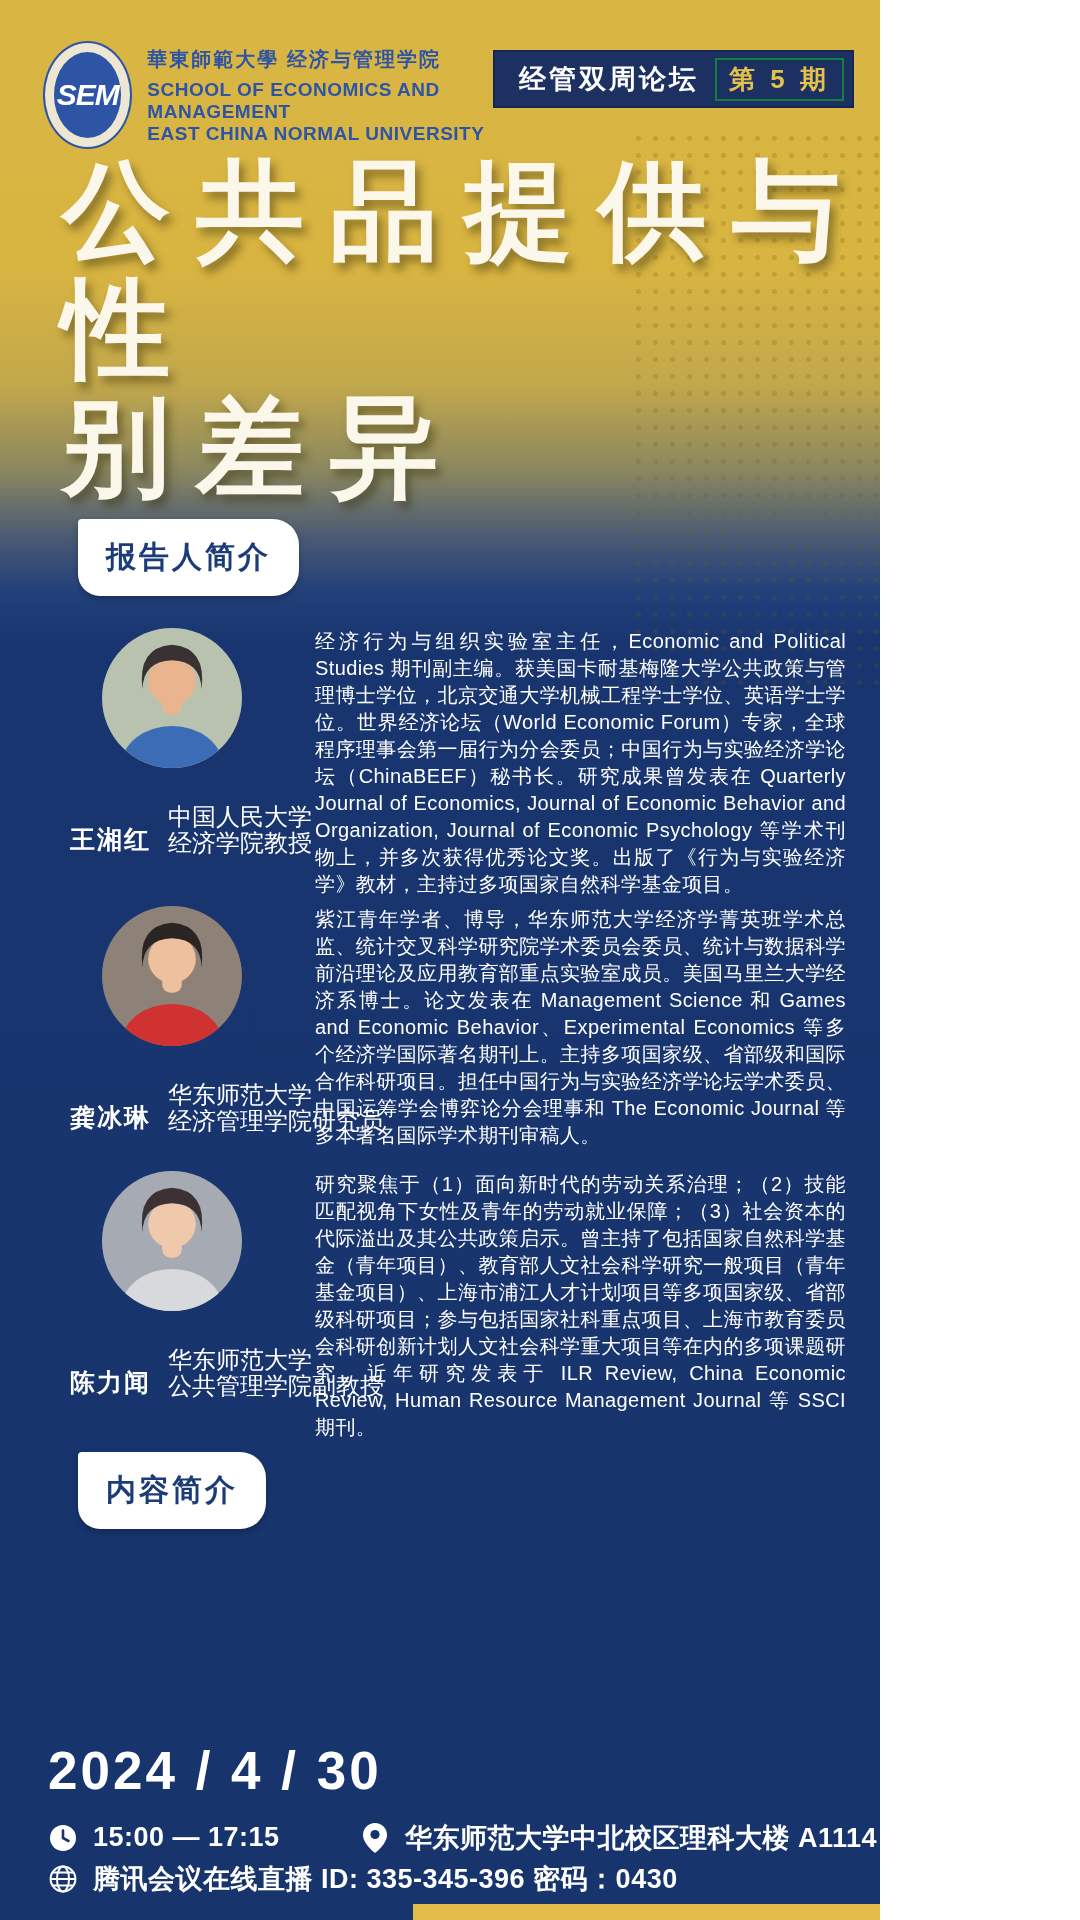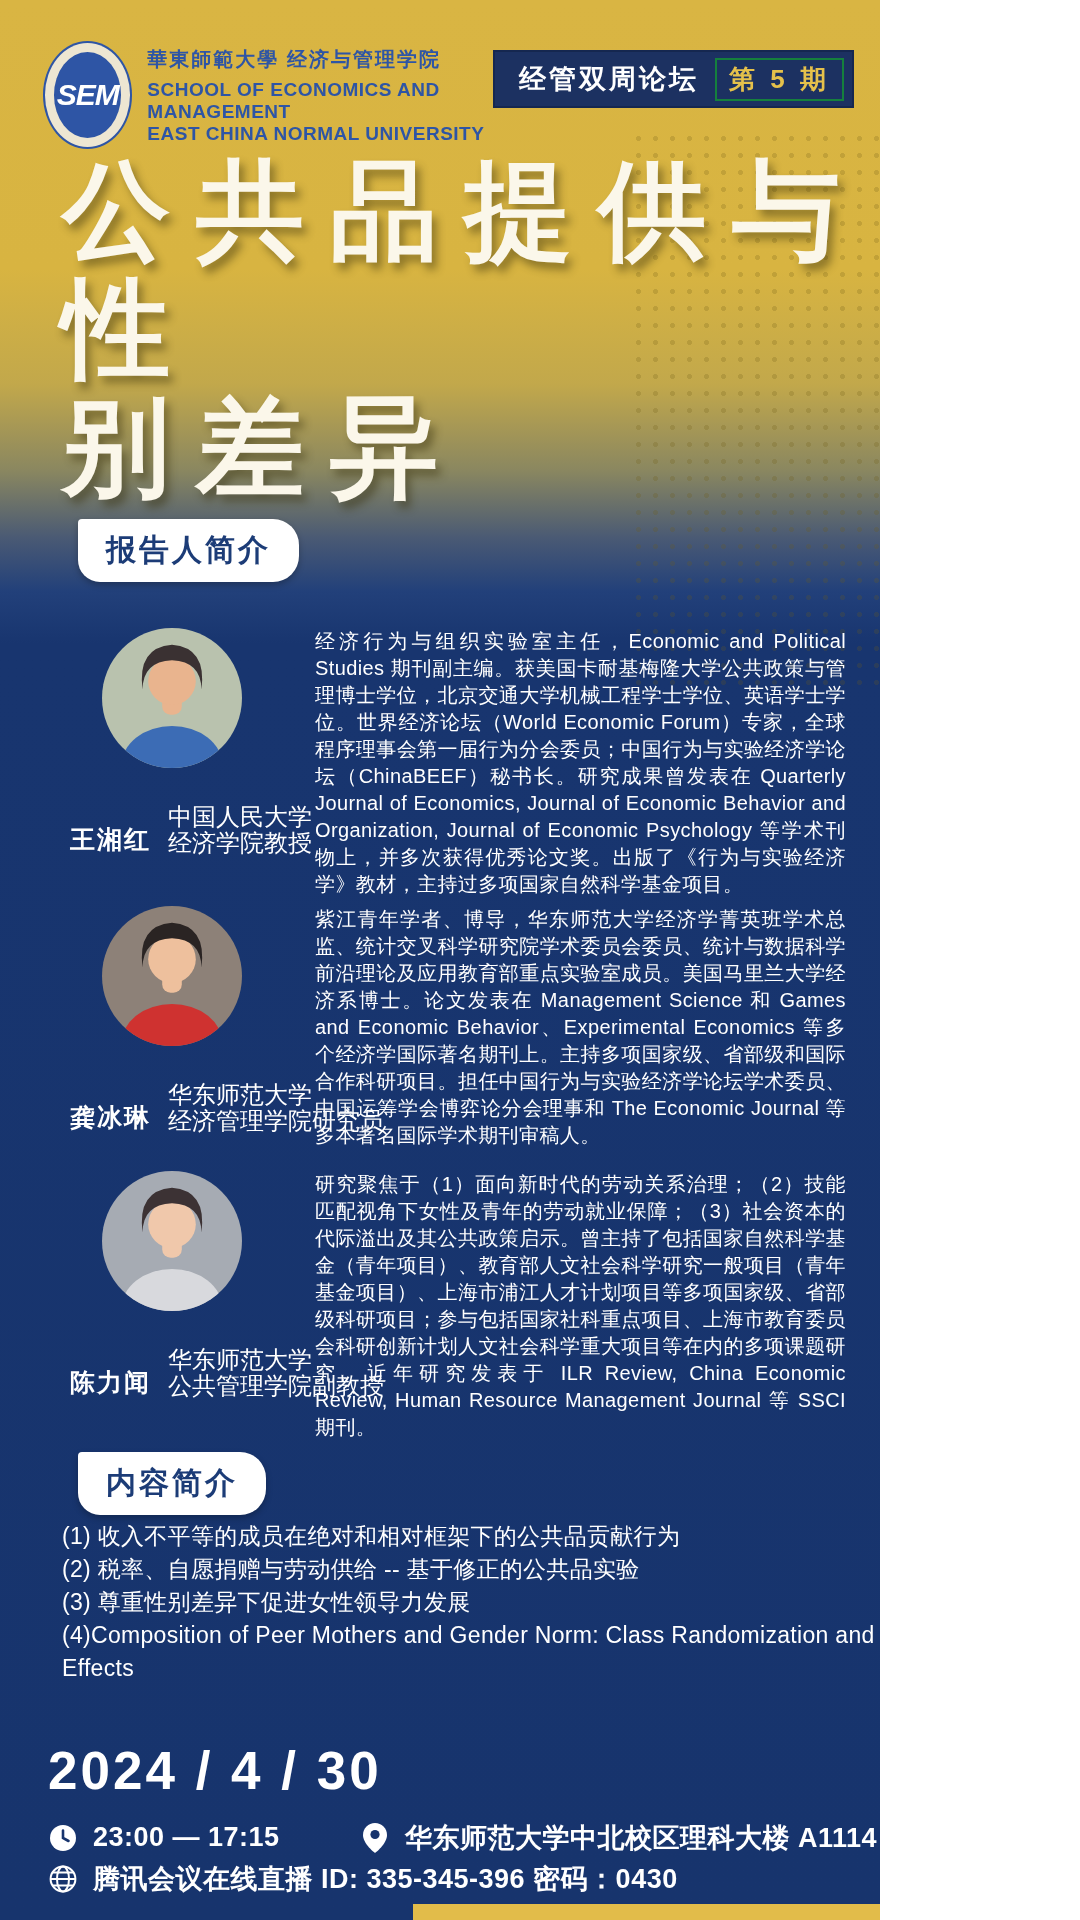--- a/index.html
+++ b/index.html
@@ -43,21 +43,21 @@
   
   .title{
     position:absolute;left:62px;top:152px;color:#FBF7EA;
     font-weight:900;font-size:108px;line-height:118px;letter-spacing:26px;
     text-shadow:5px 7px 9px rgba(50,45,10,0.45);
   }
   
   .section-badge{
     position:absolute;left:78px;background:#FFFFFF;color:#1C3C77;
     font-weight:bold;font-size:30px;letter-spacing:3px;
-    height:47px;display:inline-flex;align-items:center;padding:8px 28px;
+    height:47px;display:inline-flex;align-items:center;padding:15px 28px;
     border-radius:4px 26px 26px 22px;
     box-shadow:0 3px 6px rgba(0,0,0,0.25);
   }
   .badge-speakers{top:519px;}
   .badge-content{top:1452px;}
   
   .speaker{position:absolute;left:0;right:0;display:flex;padding:0 34px 0 62px;}
   .sp1{top:628px;} .sp2{top:906px;} .sp3{top:1171px;}
   .sp-left{width:253px;flex:none;}
   .photo{width:140px;height:140px;border-radius:50%;overflow:hidden;margin-left:40px;}
@@ -178,38 +178,32 @@
           <div>华东师范大学</div>
           <div>公共管理学院副教授</div>
         </div>
       </div>
     </div>
     <div class="sp-bio">研究聚焦于（1）面向新时代的劳动关系治理；（2）技能匹配视角下女性及青年的劳动就业保障；（3）社会资本的代际溢出及其公共政策启示。曾主持了包括国家自然科学基金（青年项目）、教育部人文社会科学研究一般项目（青年基金项目）、上海市浦江人才计划项目等多项国家级、省部级科研项目；参与包括国家社科重点项目、上海市教育委员会科研创新计划人文社会科学重大项目等在内的多项课题研究。近年研究发表于 ILR Review, China Economic Review, Human Resource Management Journal 等 SSCI 期刊。</div>
   </div>
 
   <div class="section-badge badge-content">内容简介</div>
 
-  <div class="content-list">
-    <div class="content-item">(1) 收入不平等的成员在绝对和相对框架下的公共品贡献行为</div>
-    <div class="content-item">(2) 税率、自愿捐赠与劳动供给 -- 基于修正的公共品实验</div>
-    <div class="content-item">(3) 尊重性别差异下促进女性领导力发展</div>
-    <div class="content-item">(4)Composition of Peer Mothers and Gender Norm: Class Randomization and Short-run Effects</div>
-  </div>
 
   <div class="event">
     <div class="date">2024 / 4 / 30</div>
     <div class="event-rows">
       <div class="event-row">
         <span class="event-icon">
           <svg width="28" height="28" viewBox="0 0 28 28">
             <circle cx="14" cy="14" r="13" fill="#FFFFFF"></circle>
             <path d="M14 6.5 V14 L19.5 17" stroke="#17346D" stroke-width="2.6" fill="none" stroke-linecap="round"></path>
           </svg>
         </span>
-        <span class="time-cell">23:00 — 17:15</span>
+        <span class="time-cell">15:00 — 17:15</span>
         <span class="loc-gap"></span>
         <span class="event-icon">
           <svg width="24" height="30" viewBox="0 0 24 30">
             <path d="M12 0 C5.4 0 0 5.4 0 12 C0 21 12 30 12 30 C12 30 24 21 24 12 C24 5.4 18.6 0 12 0 Z" fill="#FFFFFF"></path>
             <circle cx="12" cy="11.5" r="4.6" fill="#17346D"></circle>
           </svg>
         </span>
         <span>华东师范大学中北校区理科大楼 A1114</span>
       </div>
       <div class="event-row">

